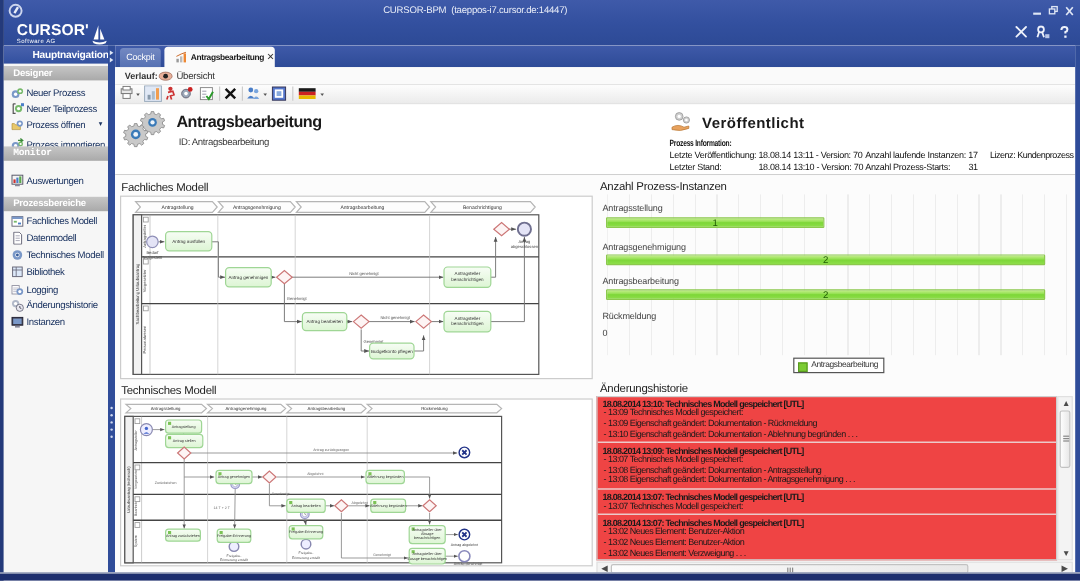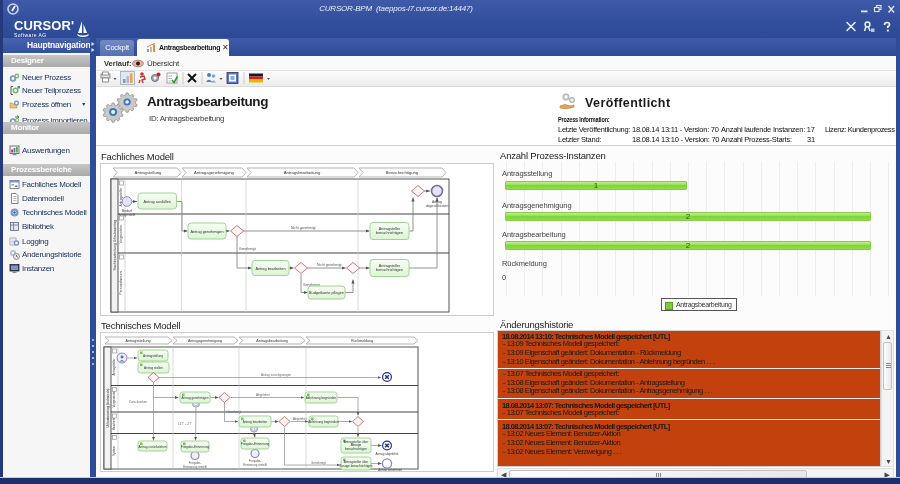--- a/index.html
+++ b/index.html
@@ -3,21 +3,21 @@
 <meta charset="utf-8">
 <style>
 * { margin:0; padding:0; box-sizing:border-box; -webkit-font-smoothing:antialiased; }
 html,body { width:900px; height:484px; overflow:hidden; }
 body { font-family:"Liberation Sans", sans-serif; position:relative; background:#fff; }
 .abs { position:absolute; }
 
 #titlebar { left:0; top:0; width:900px; height:38px;
   background:linear-gradient(180deg,#3f5aa9 0%,#33509f 50%,#2d4a96 100%);
   border-left:3px solid #24356e; }
-#apptitle { left:0; top:4px; width:792px; text-align:center; color:#e9edf8; font-size:8px; letter-spacing:-0.2px;font-style:italic; }
+#apptitle { left:0; top:4px; width:792px; text-align:center; color:#e9edf8; font-size:8px; letter-spacing:-0.2px; }
 #logo { left:14px; top:16px; color:#fff; }
 #logo .c1 { font-size:13px; font-weight:bold; letter-spacing:0.1px;text-align:right; }
 #logo .c2 { font-size:5px; display:block; margin-top:-2px; letter-spacing:0.4px; }
 
 #sidebar { left:3px; top:38px; width:87px; height:439px; background:#f6f6f6; }
 #sbhead { left:0; top:0; width:87px; height:15px;
   background:linear-gradient(180deg,#4a63ae,#32509f);
   color:#fff; font-size:8.5px; font-weight:bold; line-height:15px; padding-left:24px; letter-spacing:-0.2px; }
 .sbsec { position:absolute; left:0; width:87px; height:12px; background:linear-gradient(180deg,#c6c6c6,#a9a9a9);
   color:#fff; font-size:8px; font-weight:bold; line-height:12px; padding-left:8px; letter-spacing:-0.2px; }
@@ -49,21 +49,21 @@
 
 #grid { left:410px; top:16px; width:384px; height:134px;
   background:repeating-linear-gradient(90deg,#ededed 0,#ededed 1px,transparent 1px,transparent 18.2px); }
 .bar { position:absolute; height:9px; background:linear-gradient(180deg,#c3ee8b 0%,#90df4c 45%,#7cd637 50%,#8ede4a 100%);
   border:1px solid #8cc84e; border-radius:1px; font-size:8px; color:#1e5c00; text-align:center; line-height:8px; }
 .clabel { position:absolute; font-size:7.5px; color:#444; letter-spacing:-0.1px; }
 #legend { position:absolute; border:1px solid #555; background:#fff; font-size:7px; color:#333;
   height:13px; line-height:12px; padding:0 4px 0 14px; letter-spacing:-0.3px; }
 #legend i { position:absolute; left:3px; top:2.5px; width:8px; height:8px; background:#7ccc33; border:1px solid #5a9922; }
 
-#log { left:401px; top:184px; width:384px; height:137px; background:#c2410c; border:1px solid #cfcfcf;
+#log { left:401px; top:184px; width:384px; height:137px; background:#ef4444; border:1px solid #cfcfcf;
   overflow:hidden; font-size:7.5px; color:#1a1a1a; letter-spacing:-0.45px; }
 .logb { font-weight:bold; padding:1px 0 0 4px; height:9px; line-height:9px; letter-spacing:-0.6px; }
 .logl { padding-left:5px; height:8.8px; line-height:8.8px; }
 .logsep { border-top:1px solid #ececec; margin:1.5px 0 1px 0; }
 
 .sb { position:absolute; background:#f3f3f3; border:1px solid #e0e0e0; }
 .sbthumb { position:absolute; background:linear-gradient(90deg,#fdfdfd,#e8e8e8); border:1px solid #c2c2c2; border-radius:2px; }
 .sbarrow { position:absolute; font-size:7px; color:#4a4a4a; line-height:8px; }
 
 #fpanel { left:4px; top:17px; width:394px; height:153px; background:#fff; border:1px solid #cccccc; }
@@ -119,21 +119,21 @@
         <circle cx="7.5" cy="4" r="2.6" fill="#7a98c8"></circle>
         <circle cx="7.5" cy="4" r="1.2" fill="#fff"></circle>
       </svg>Prozess öffnen<span style="position:absolute;right:5px;top:0;font-size:6px;color:#1c3461;">▾</span></div>
   <div class="sbitem" style="top:76px;"><svg width="11" height="11" viewBox="0 0 11 11">
         <circle cx="4" cy="6.5" r="3.2" fill="#7a98c8"></circle>
         <circle cx="4" cy="6.5" r="1.4" fill="#fff"></circle>
         <path d="M6,2 L10,2 M8,0.5 L10,2 L8,3.5" stroke="#3a8a3a" fill="none"></path>
         <circle cx="8.2" cy="5" r="2" fill="#76b96a"></circle>
         <circle cx="8.2" cy="5" r="0.9" fill="#fff"></circle>
       </svg>Prozess importieren</div>
-  <div class="sbsec" style="top:84px;">Monitor</div>
+  <div class="sbsec" style="top:84px;font-family:Liberation Mono, monospace;">Monitor</div>
   <div class="sbitem" style="top:105.5px;"><svg width="11" height="11" viewBox="0 0 11 11">
         <rect x="1" y="1" width="9" height="7.5" fill="#f4f4f4" stroke="#556" stroke-width="0.8"></rect>
         <rect x="2.2" y="4.5" width="1.8" height="3" fill="#cc3333"></rect>
         <rect x="4.6" y="3" width="1.8" height="4.5" fill="#4a7ec8"></rect>
         <rect x="7" y="2" width="1.8" height="5.5" fill="#5aa84a"></rect>
         <rect x="3.5" y="9" width="4" height="1.2" fill="#889"></rect>
       </svg>Auswertungen</div>
   <div class="sbsec" style="top:126px;">Prozessbereiche</div>
   <div class="sbitem" style="top:139.5px;"><svg width="11" height="11" viewBox="0 0 11 11">
         <rect x="1" y="1.5" width="9" height="8" fill="#fff" stroke="#667" stroke-width="0.8"></rect>
@@ -286,20 +286,21 @@
     <div class="clabel" style="left:406px; top:113px;">Rückmeldung</div>
     <div class="clabel" style="left:406px; top:127px;">0</div>
     <div id="legend" style="left:565px; top:152px;"><i></i>Antragsbearbeitung</div>
 
     <div class="abs" id="log">
       <div class="logb">18.08.2014 13:10: Technisches Modell gespeichert [UTL]</div>
       <div class="logl">- 13:09 Technisches Modell gespeichert:</div>
       <div class="logl">- 13:09 Eigenschaft geändert: Dokumentation - Rückmeldung</div>
       <div class="logl">- 13:10 Eigenschaft geändert: Dokumentation - Ablehnung begründen . . .</div>
       <div class="logsep"></div>
+      <div class="logb">18.08.2014 13:09: Technisches Modell gespeichert [UTL]</div>
       <div class="logl">- 13:07 Technisches Modell gespeichert:</div>
       <div class="logl">- 13:08 Eigenschaft geändert: Dokumentation - Antragsstellung</div>
       <div class="logl">- 13:08 Eigenschaft geändert: Dokumentation - Antragsgenehmigung . . .</div>
       <div class="logsep"></div>
       <div class="logb">18.08.2014 13:07: Technisches Modell gespeichert [UTL]</div>
       <div class="logl">- 13:07 Technisches Modell gespeichert:</div>
       <div class="logsep"></div>
       <div class="logb">18.08.2014 13:07: Technisches Modell gespeichert [UTL]</div>
       <div class="logl">- 13:02 Neues Element: Benutzer-Aktion</div>
       <div class="logl">- 13:02 Neues Element: Benutzer-Aktion</div>

